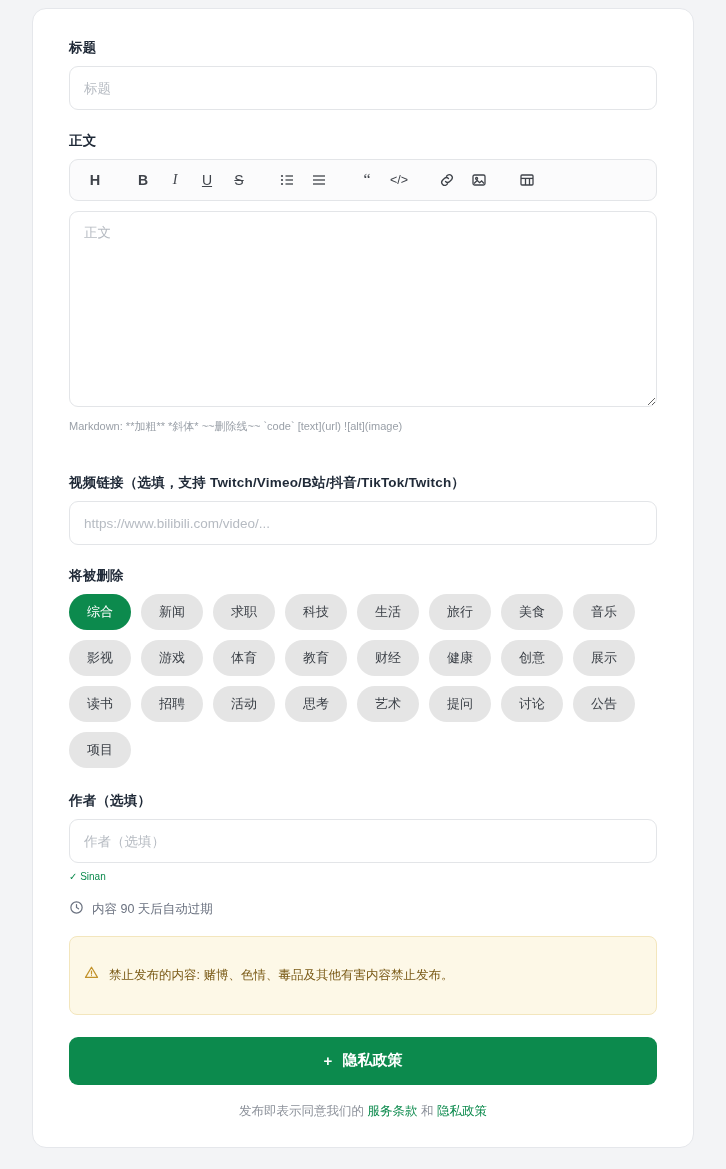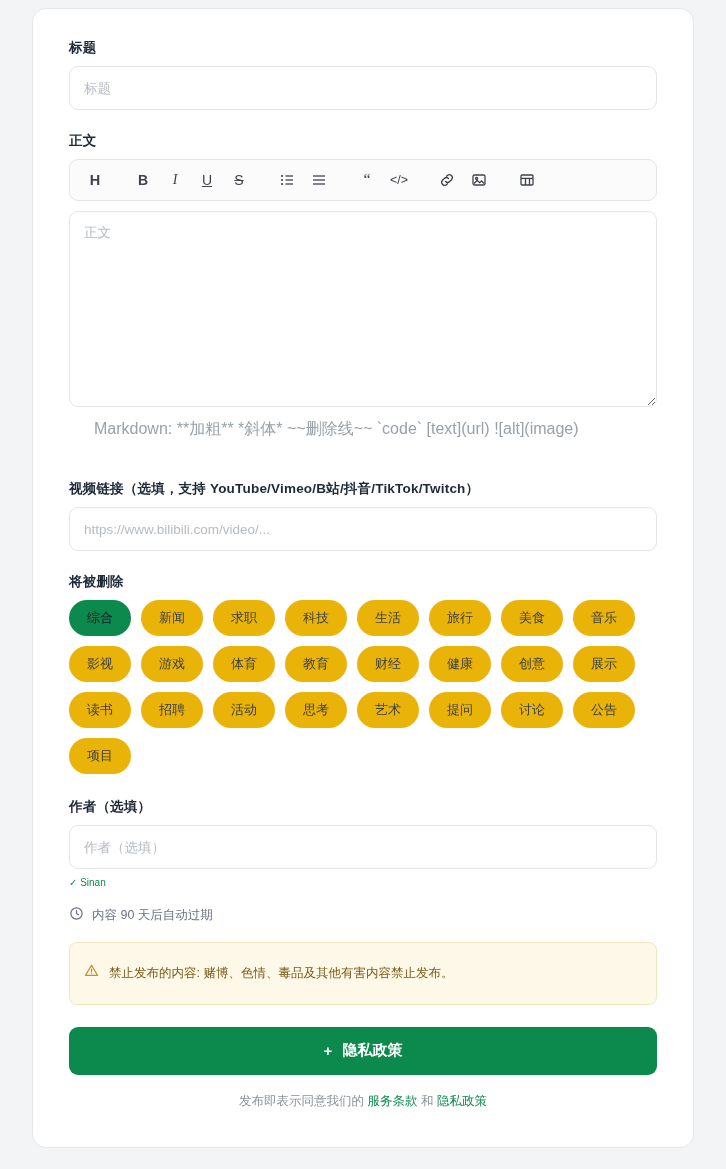--- a/index.html
+++ b/index.html
@@ -83,70 +83,69 @@
     border-radius: 9px;
     padding: 12px 14px;
     font-size: 13.5px;
     color: #111827;
     resize: vertical;
     outline: none;
     font-family: "Liberation Sans", "DejaVu Sans", sans-serif;
   }
   .body-area::placeholder { color: #b6bbc2; }
   .hint {
-    font-size: 16px;
+    font-size: 11px;
     color: #9aa0a8;
     margin-top: 8px;
     margin-bottom: 18px;
-    margin-left: 25px;
   }
 
   
   .cat-wrap {
     display: flex;
     flex-wrap: wrap;
     gap: 10px 10px;
     margin-bottom: 4px;
   }
   .cat {
     height: 36px;
     min-width: 60px;
     padding: 0 18px;
     border-radius: 18px;
-    background: #eab308;
+    background: #e5e5e5;
     color: #3a3f46;
     font-size: 13px;
     display: flex; align-items: center; justify-content: center;
     cursor: pointer;
     user-select: none;
   }
   .cat.active {
     background: #0c8a4d;
-    color: #0f172a;
+    color: #ffffff;
   }
 
   .author-ok {
     color: #0c8a4d;
     font-size: 10px;
     margin-top: 8px;
   }
   .expire {
     display: flex;
     align-items: center;
     gap: 8px;
     color: #6b7280;
     font-size: 12.5px;
     margin-top: 18px;
     margin-bottom: 18px;
   }
   .warn {
     background: #fdf8e7;
     border: 1px solid #f3e6bd;
     border-radius: 8px;
-    padding: 20px 14px;
+    padding: 28px 14px;
     display: flex;
     gap: 10px;
     margin-bottom: 22px;
   }
   .warn-text { font-size: 12.5px; color: #7a5a16; line-height: 1.65; }
   .publish {
     width: 100%;
     height: 48px;
     background: #0c8a4d;
     border: none;
@@ -239,21 +238,21 @@
     </div>
 
     <textarea class="body-area" placeholder="正文" style=""></textarea>
     <div class="hint">Markdown: **加粗** *斜体* ~~删除线~~ `code` [text](url) ![alt](image)</div>
 
     
 
     <div class="gap"></div>
 
     
-    <div class="field-label">视频链接（选填，支持 YouTube/Vimeo/B站/抖音/TikTok/Twitch）</div>
+    <div class="field-label">视频链接（选填，支持 Twitch/Vimeo/B站/抖音/TikTok/Twitch）</div>
     <input class="text-input" type="text" placeholder="https://www.bilibili.com/video/..." style="">
 
     <div class="gap"></div>
 
     
     <div class="field-label">将被删除</div>
     <div class="cat-wrap">
       <div class="cat active">综合</div>
       <div class="cat">新闻</div>
       <div class="cat">求职</div>

